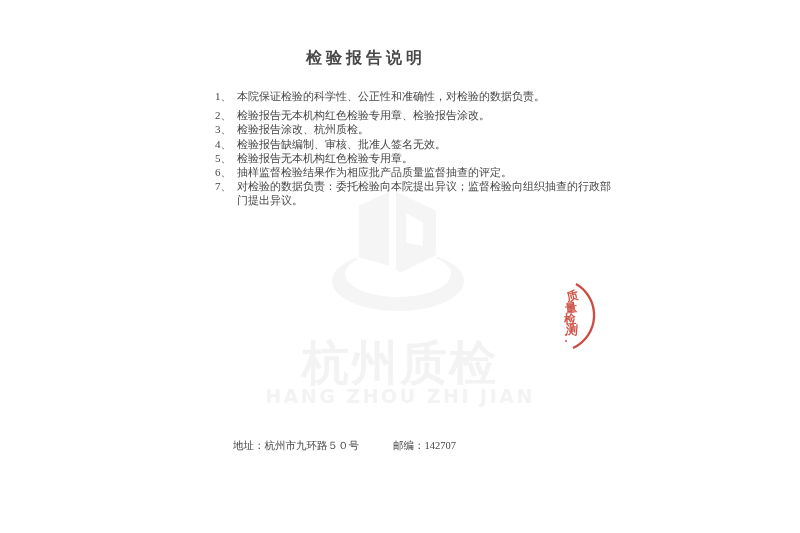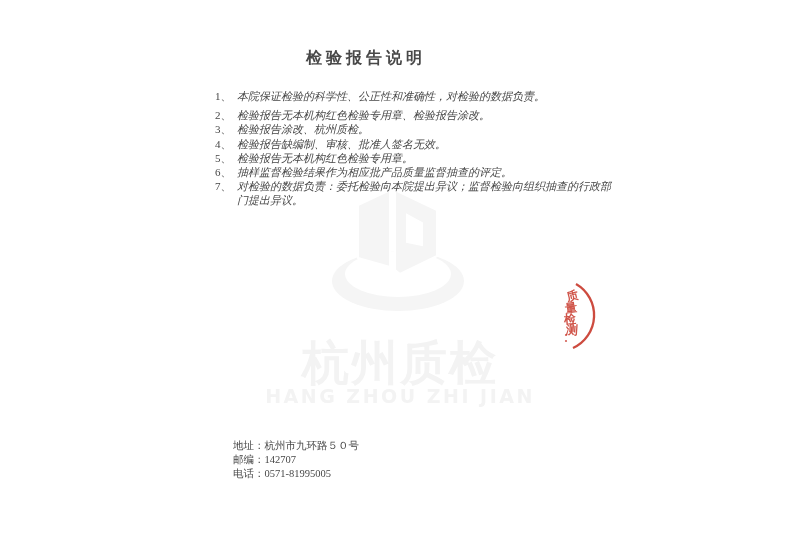--- a/index.html
+++ b/index.html
@@ -30,31 +30,31 @@
   .title {
     position:absolute; left:0; top:48px; width:690px; text-align:center;
     font-size:16px; font-weight:bold; letter-spacing:4px; color:#484848;margin-left:21px;
   }
 
   
   .notice { position:absolute; left:215px; top:89px; width:400px; }
   .row { display:flex; font-size:11px; line-height:14.2px; color:#474747; }
   .row:first-child { margin-bottom:5px; }
   .row .num { flex:none; width:22px; }
-  .row .text { flex:1;font-style:italic; }
+  .row .text { flex:1; }
 
   
   .stamp { position:absolute; left:556px; top:276px; width:62px; height:80px; }
 
   
   .footer {
     position:absolute; left:233px; top:439px;
     font-size:10.5px; line-height:14px; color:#474747;
   }
-  .footer .line1 { display:flex;flex-direction:column; }
+  .footer .line1 { display:flex; }
   .footer .addr { display:inline-block; width:160px; }
 </style>
 </head>
 <body>
 
 <div class="page">
 
   <svg class="wm-logo" viewBox="0 0 140 130" xmlns="http://www.w3.org/2000/svg">
 
     <ellipse cx="68" cy="99" rx="66" ry="30" fill="#f5f5f5"></ellipse>
@@ -111,18 +111,15 @@
     </g>
     <circle cx="10" cy="59" r="1.1" fill="#c8372a" opacity="0.8"></circle>
     <circle cx="10" cy="65" r="1.1" fill="#c8372a" opacity="0.8"></circle>
   </svg>
 
   <div class="footer">
     <div class="line1">
       <span class="addr">地址：杭州市九环路５０号</span>
       <span>邮编：142707</span>
     </div>
-    <div class="line2">
-      <span>电话：0571-81995005</span>
-    </div>
   </div>
 
 </div>
 
 </body></html>

